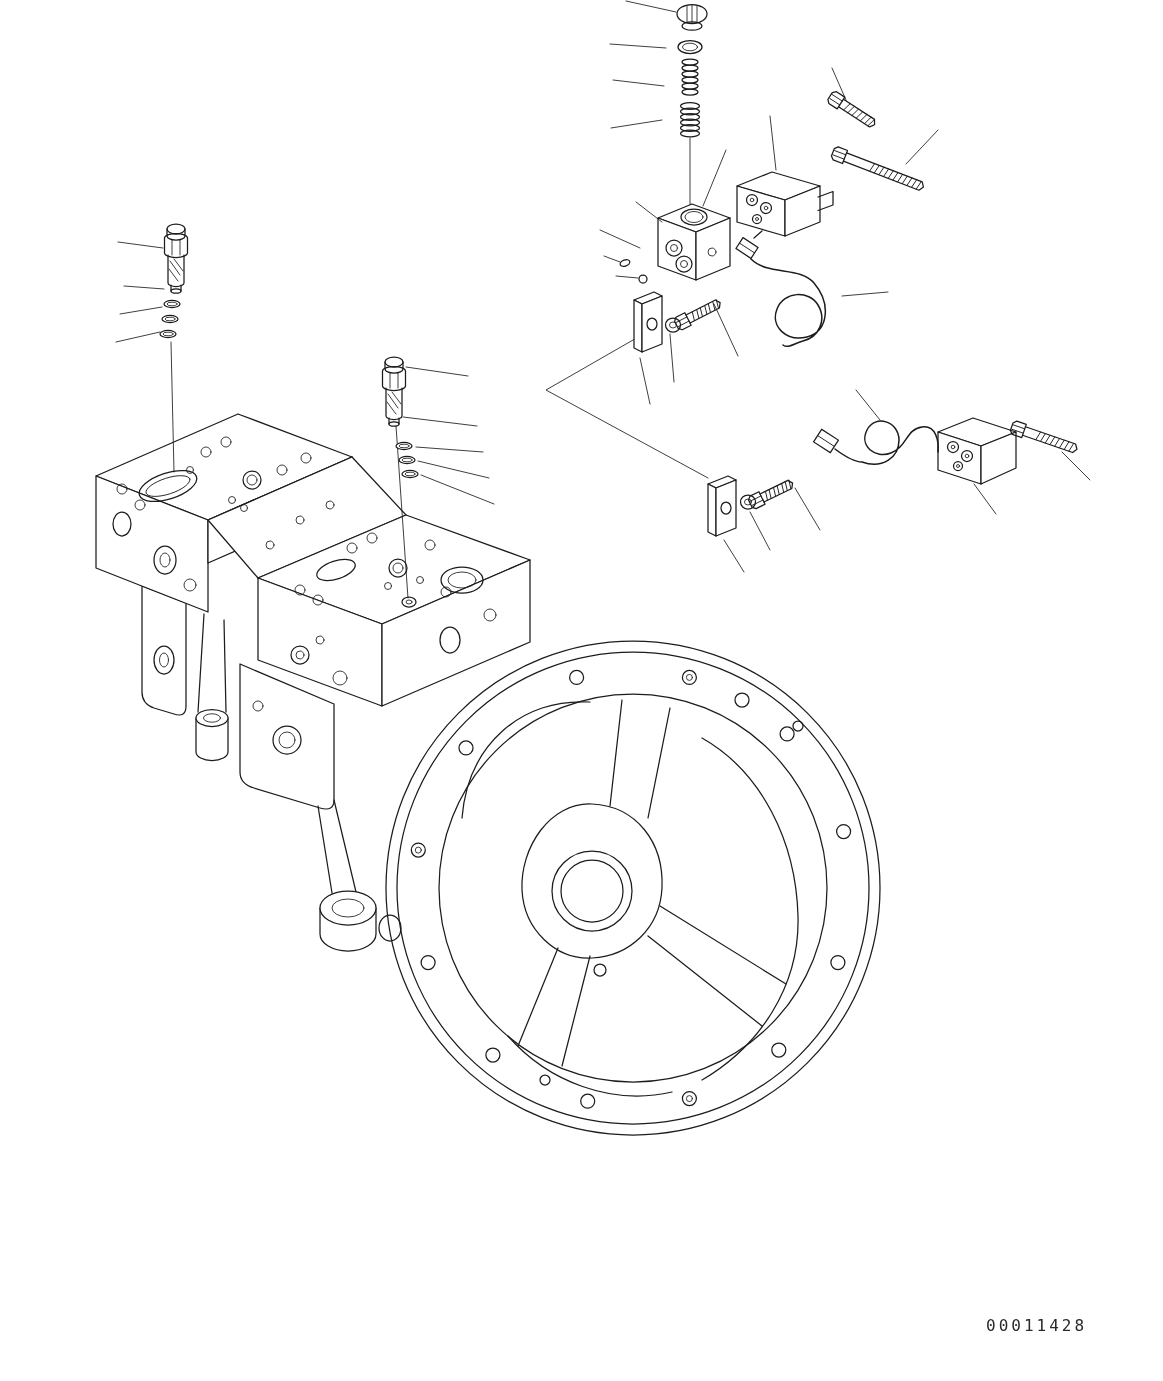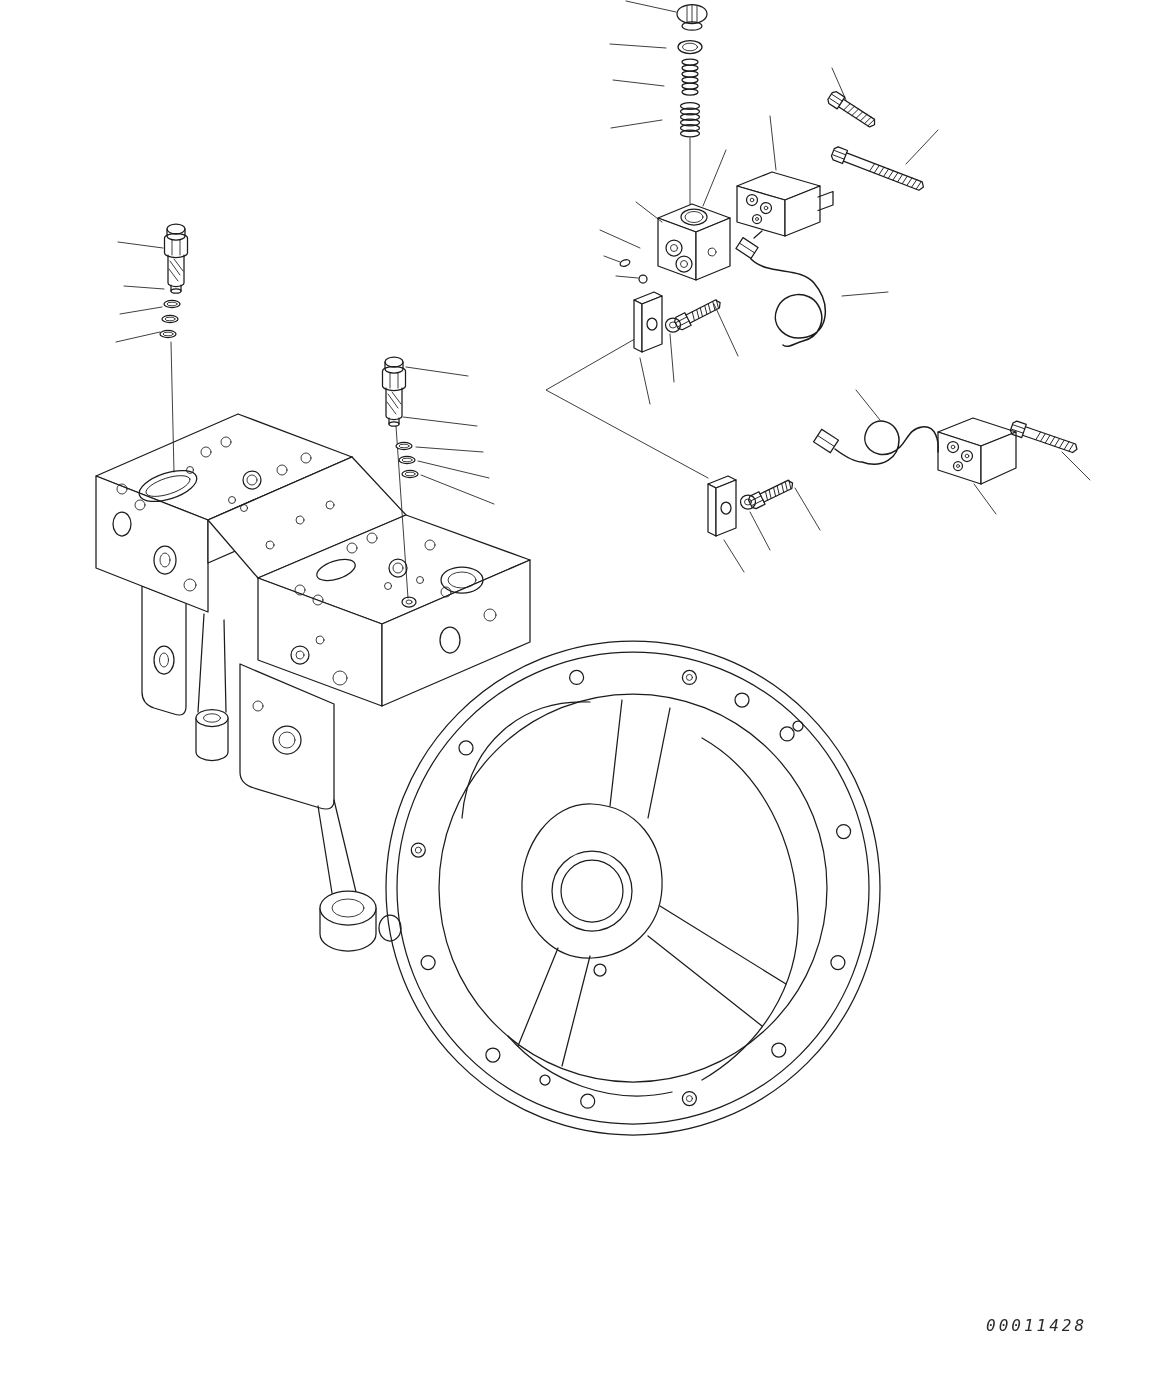--- a/index.html
+++ b/index.html
@@ -1,18 +1,18 @@
 <!DOCTYPE html>
 <html><head>
 <meta charset="utf-8">
 <style>
   html,body{margin:0;padding:0;background:#ffffff;}
   .stage{
     position:relative;width:1163px;height:1381px;background:#ffffff;
-    font-family:"DejaVu Sans",sans-serif;overflow:hidden;font-style:italic;
+    font-family:"DejaVu Sans",sans-serif;overflow:hidden;
   }
   .stage svg{position:absolute;left:0;top:0;}
   
   .d path,.d line,.d circle,.d ellipse,.d polyline,.d rect{
     fill:none;stroke:#1c1c1c;stroke-width:1.25;
     stroke-linecap:round;stroke-linejoin:round;
   }
   .d .fw{fill:#ffffff;}
   .d .thin{stroke-width:0.85;}
   .d .wire{stroke-width:1.5;}

